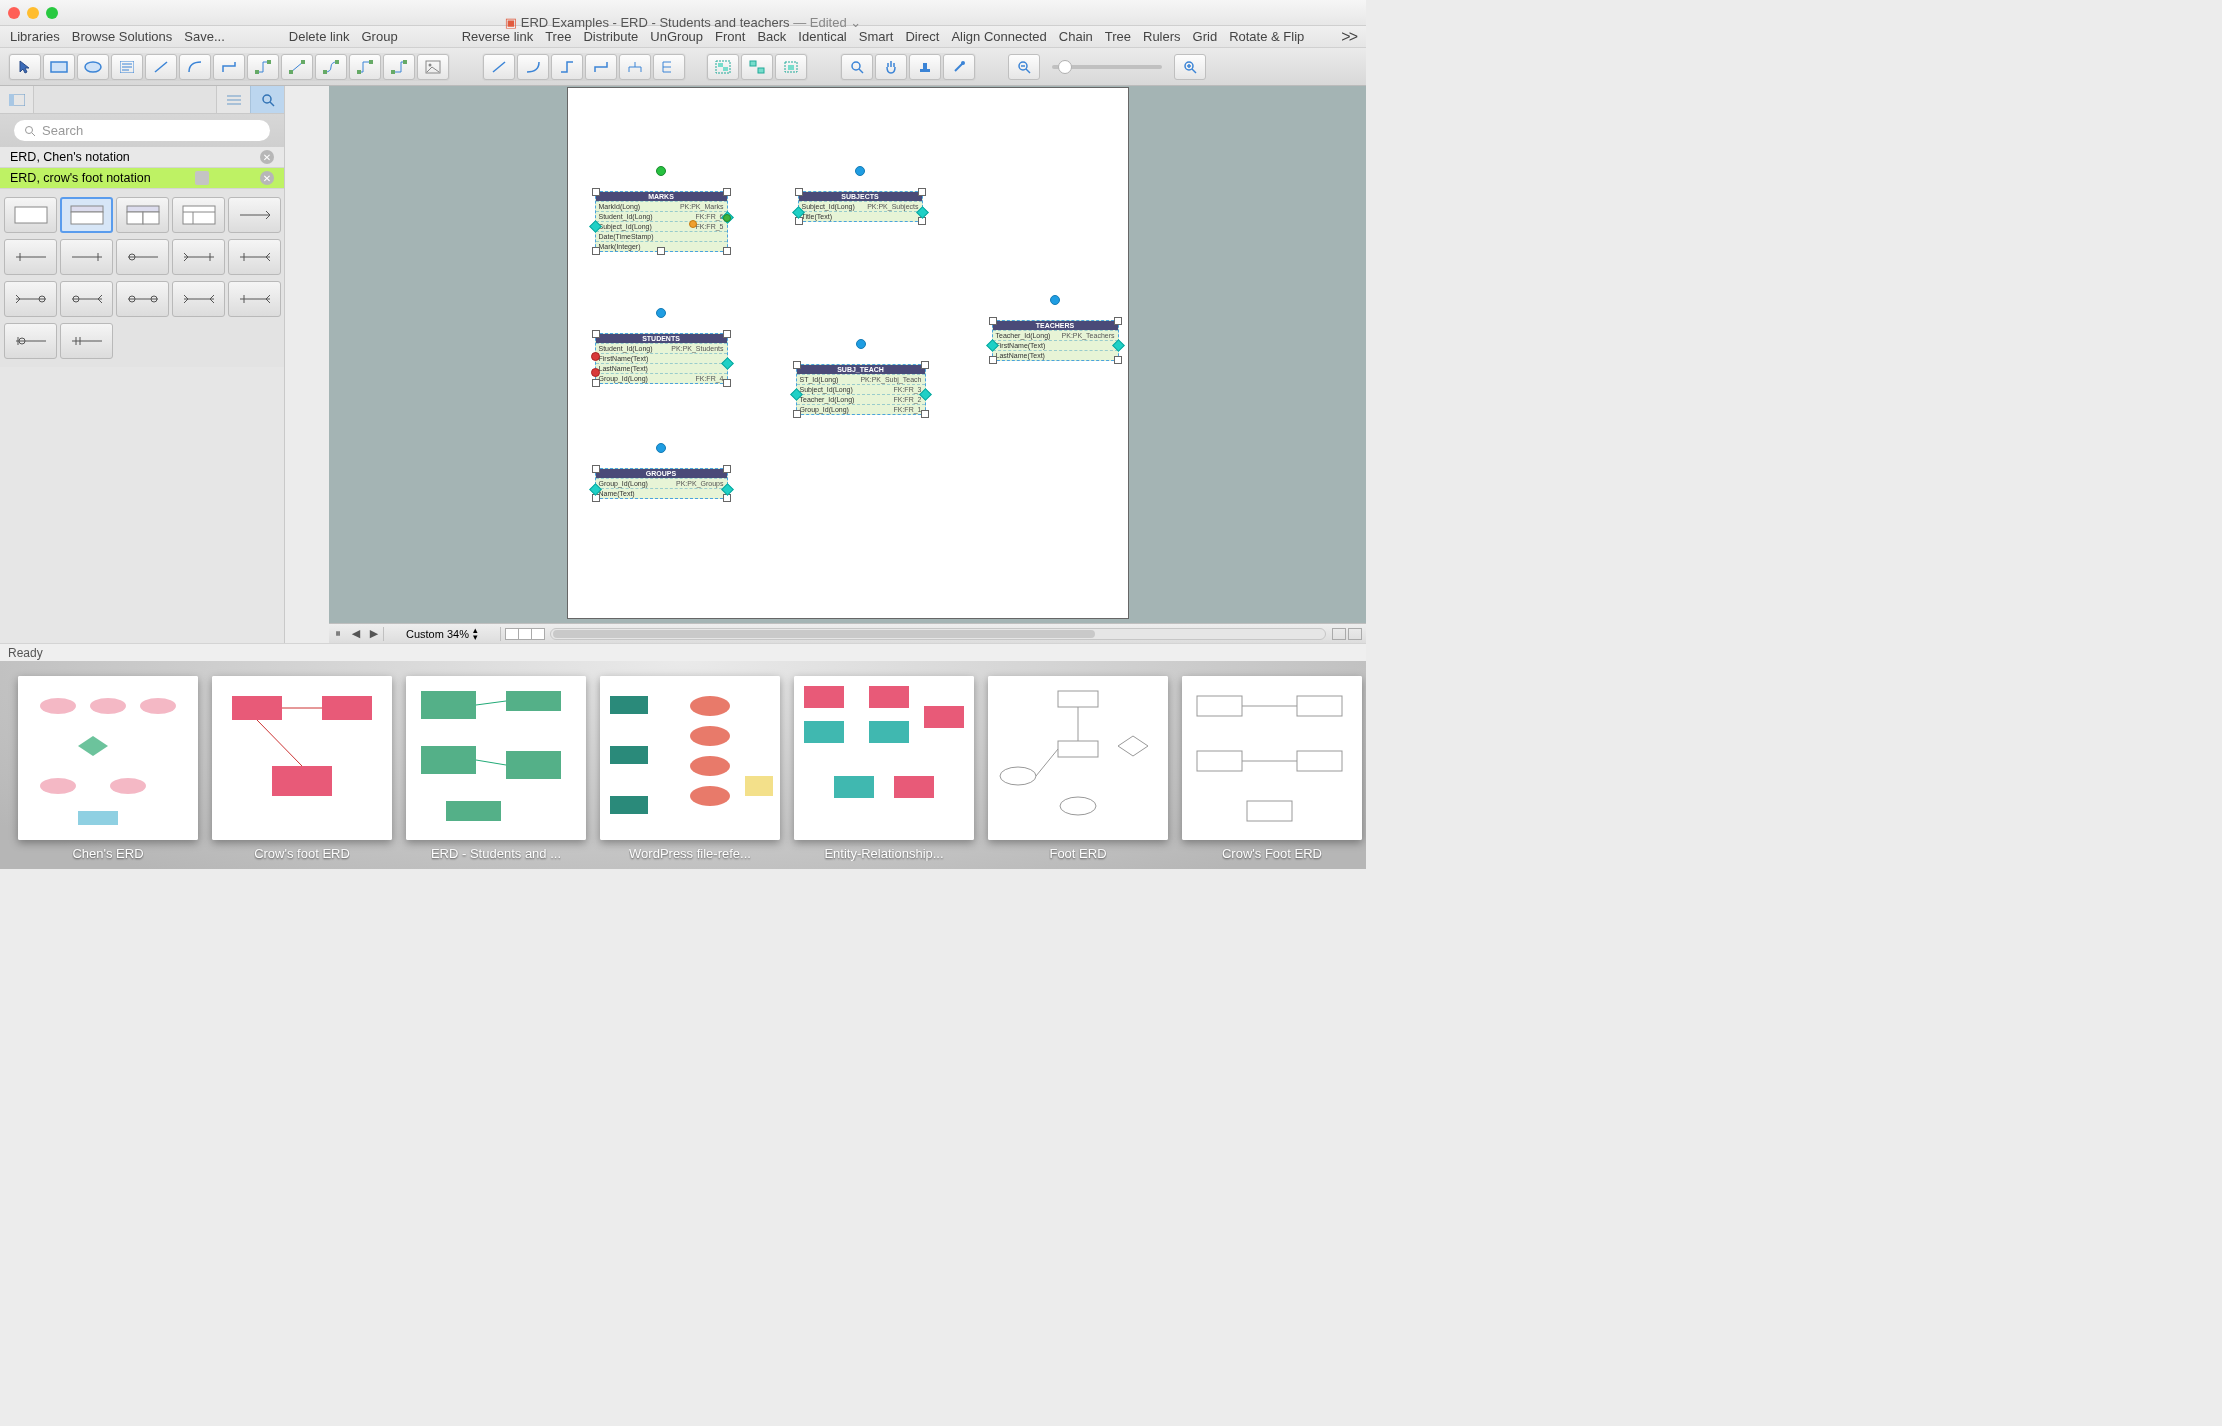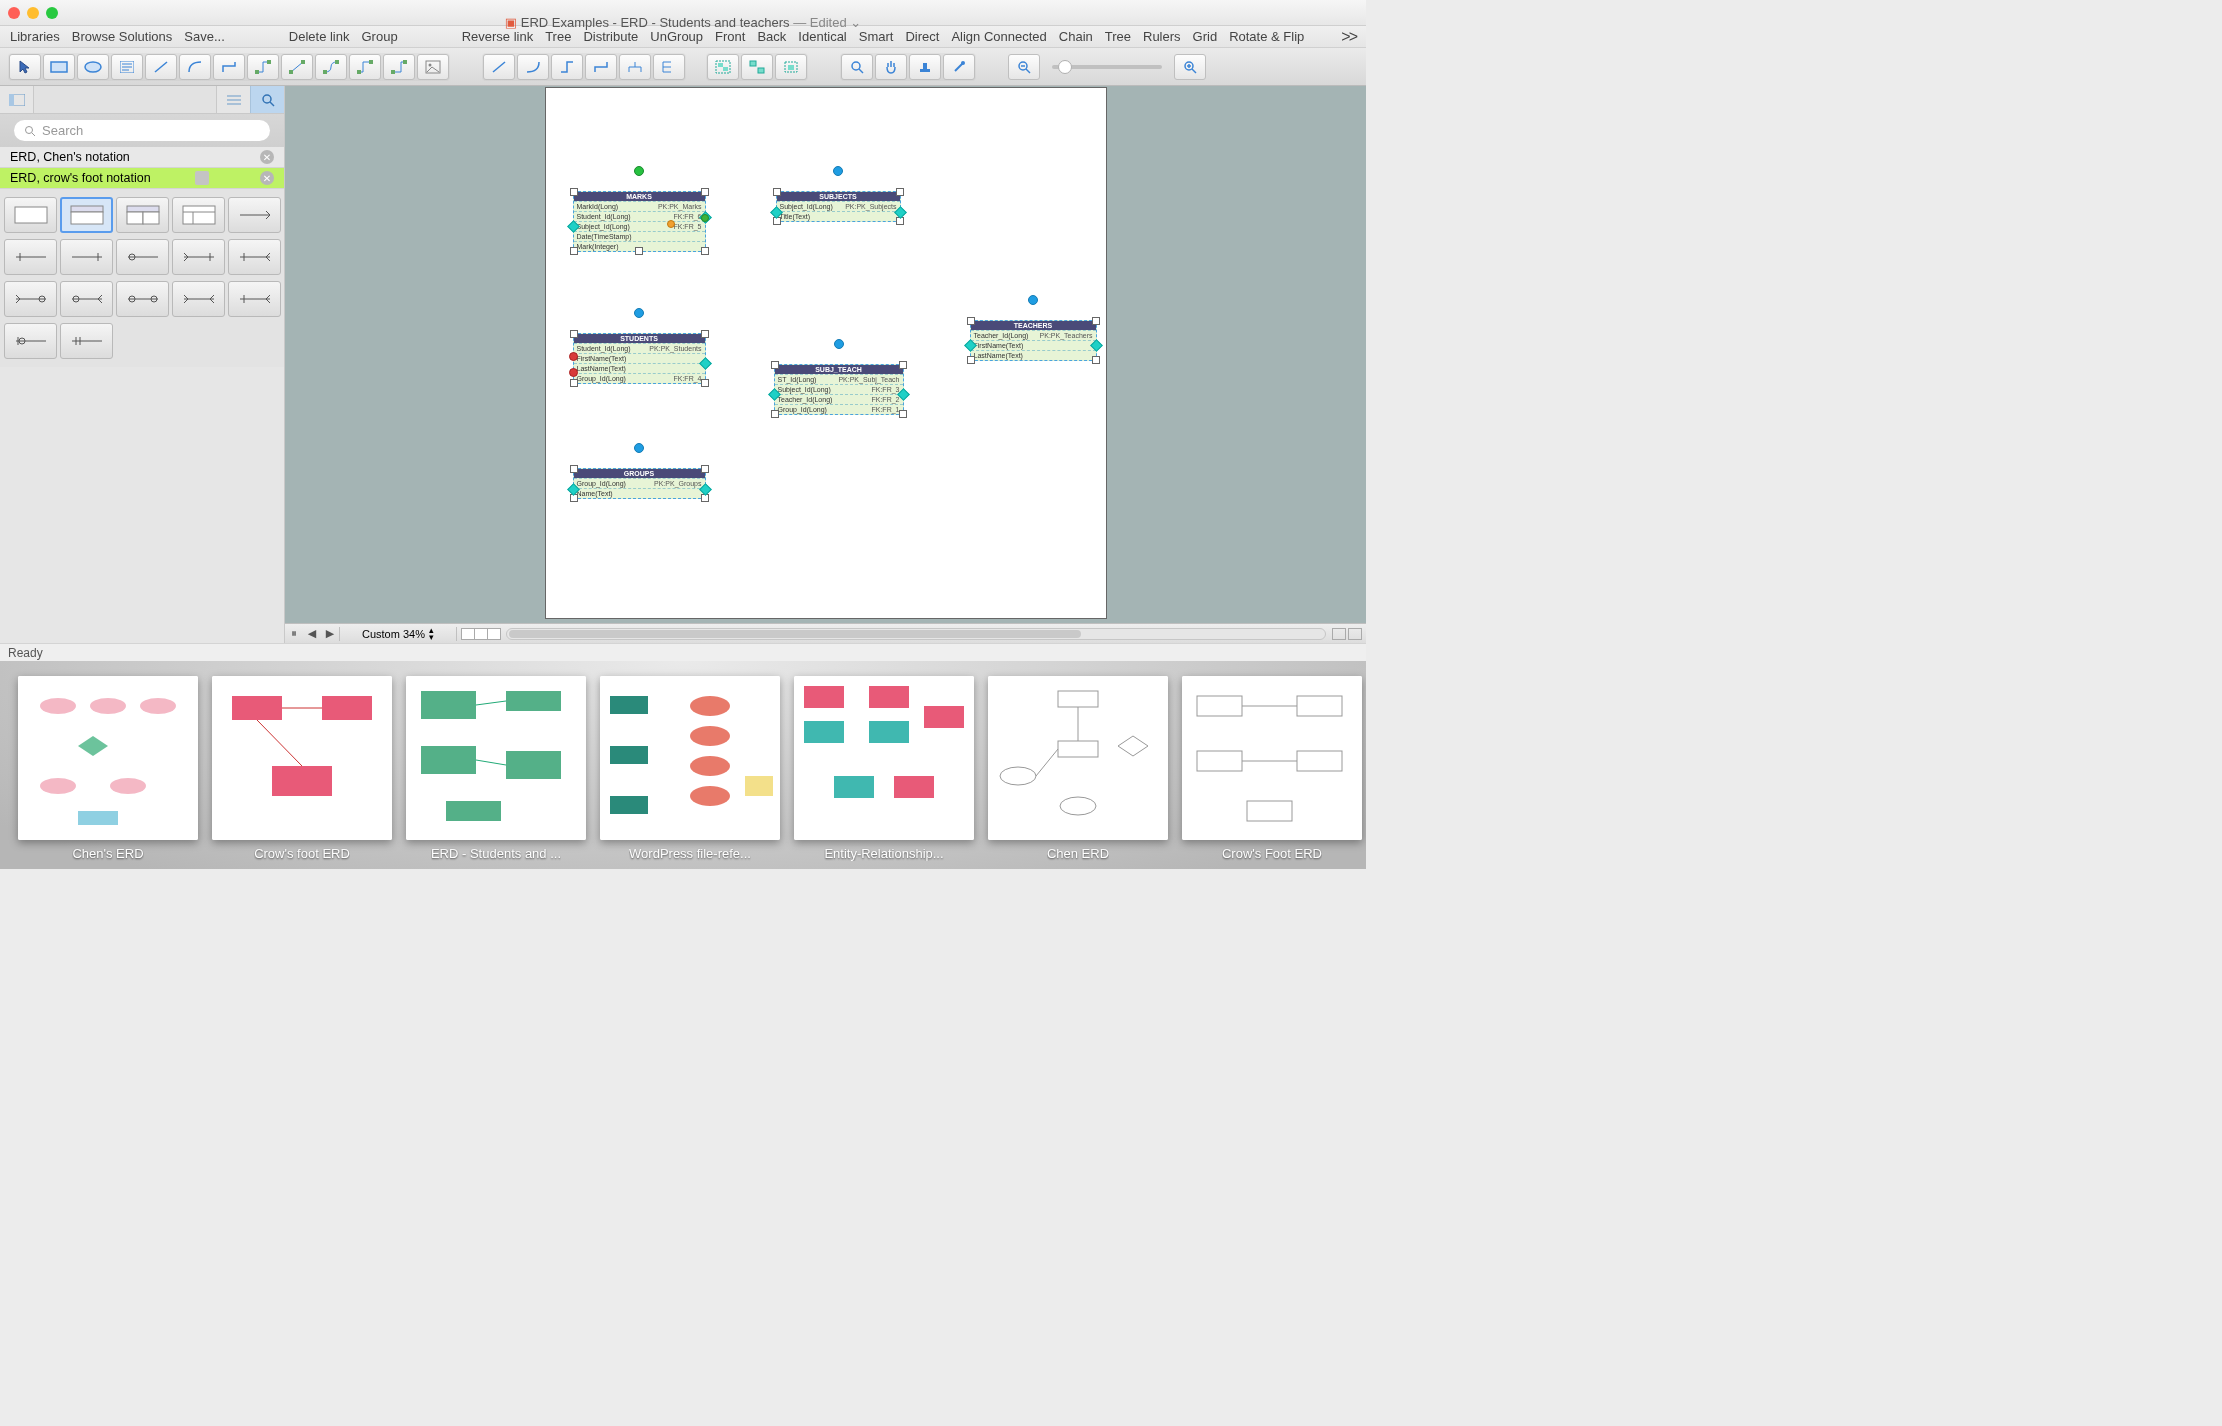--- a/index.html
+++ b/index.html
@@ -19,21 +19,21 @@
   .menubar .more { margin-left: auto; font-size: 16px; letter-spacing: -2px; }
 
   .toolbar { height: 38px; background: linear-gradient(#ebebeb, #d8d8d8); display: flex; align-items: center; padding: 0 8px; gap: 4px; border-bottom: 1px solid #bbb; }
   .tb-group { display: flex; gap: 2px; background: rgba(0,0,0,.03); border-radius: 4px; padding: 1px; }
   .tb-btn { width: 32px; height: 26px; background: linear-gradient(#fdfdfd, #e6e6e6); border: 1px solid #bfbfbf; border-radius: 3px; display: flex; align-items: center; justify-content: center; }
   .tb-btn.blue-outline svg rect, .tb-btn.blue-outline svg ellipse, .tb-btn.blue-outline svg polyline, .tb-btn.blue-outline svg line { stroke: #3b84d6; }
   .toolbar .gap { width: 24px; }
   .zoom-slider { width: 110px; height: 4px; background: #c0c0c0; border-radius: 3px; position: relative; margin: 0 8px; }
   .zoom-thumb { position: absolute; left: 6px; top: -5px; width: 14px; height: 14px; border-radius: 50%; background: #fff; border: 1px solid #b0b0b0; }
 
-  .workspace { display: flex; height: 557px; }
+  .workspace { display: flex; height: 557px; gap: 44px; }
   .sidebar { width: 285px; background: #e6e6e6; border-right: 1px solid #c9c9c9; display: flex; flex-direction: column; }
   .side-top { display: flex; height: 28px; border-bottom: 1px solid #c9c9c9; }
   .side-top .panel-icon { width: 34px; display:flex; align-items:center; justify-content:center; border-right:1px solid #c9c9c9; }
   .side-top .filler { flex:1; background:#e2e2e2; }
   .side-top .list-icon { width: 34px; display:flex; align-items:center; justify-content:center; border-left:1px solid #c9c9c9;}
   .side-top .search-icon-btn { width: 34px; display:flex; align-items:center; justify-content:center; background:#bcd6ef; border-left:1px solid #a8c3dc;}
   .search-row { padding: 6px 14px; background: linear-gradient(#d7d7d7,#cfcfcf); }
   .search-field { display:flex; align-items:center; gap:6px; background:#fff; border-radius:12px; padding:3px 10px; color:#999; }
   .lib-row { display:flex; align-items:center; padding: 3px 10px; font-size: 12.5px; background:#e8e8e8; border-bottom:1px solid #d4d4d4; }
   .lib-row.active { background:#bef264; }
@@ -745,21 +745,21 @@
           <rect width="180" height="164" fill="#fff"></rect>
           <rect x="70" y="15" width="40" height="16" fill="none" stroke="#999"></rect>
           <ellipse cx="30" cy="100" rx="18" ry="9" fill="none" stroke="#999"></ellipse>
           <rect x="70" y="65" width="40" height="16" fill="none" stroke="#999"></rect>
           <polygon points="130,70 145,60 160,70 145,80" fill="none" stroke="#999"></polygon>
           <ellipse cx="90" cy="130" rx="18" ry="9" fill="none" stroke="#999"></ellipse>
           <line x1="90" y1="31" x2="90" y2="65" stroke="#999"></line>
           <line x1="48" y1="100" x2="70" y2="73" stroke="#999"></line>
         </svg>
       </div>
-    <div class="lbl">Chen ERD</div>
+    <div class="lbl">Foot ERD</div>
   </div>
   <div class="thumb-card">
     <div class="img">
         <svg width="180" height="164">
           <rect width="180" height="164" fill="#fff"></rect>
           <rect x="15" y="20" width="45" height="20" fill="none" stroke="#999"></rect>
           <rect x="115" y="20" width="45" height="20" fill="none" stroke="#999"></rect>
           <rect x="15" y="75" width="45" height="20" fill="none" stroke="#999"></rect>
           <rect x="115" y="75" width="45" height="20" fill="none" stroke="#999"></rect>
           <rect x="65" y="125" width="45" height="20" fill="none" stroke="#999"></rect>

